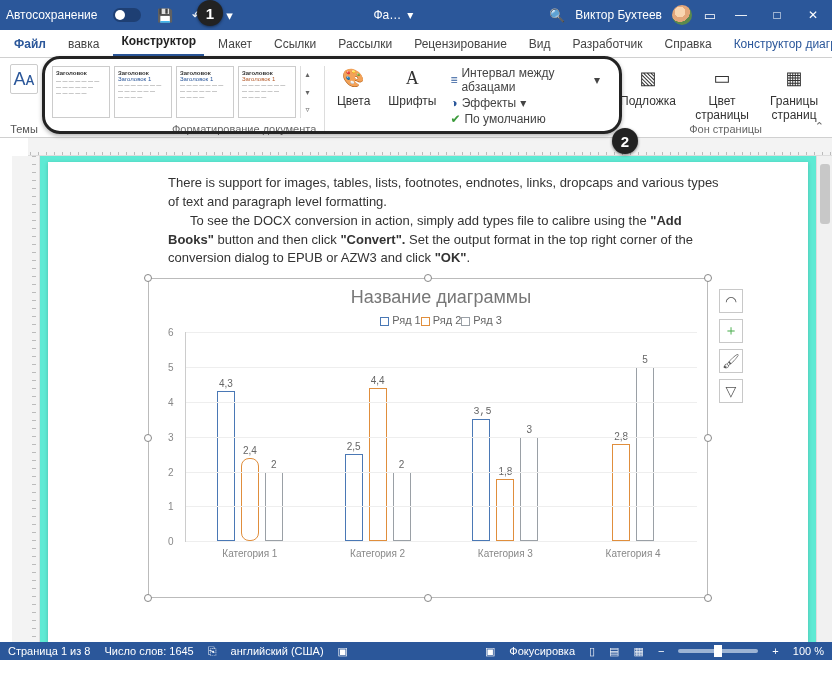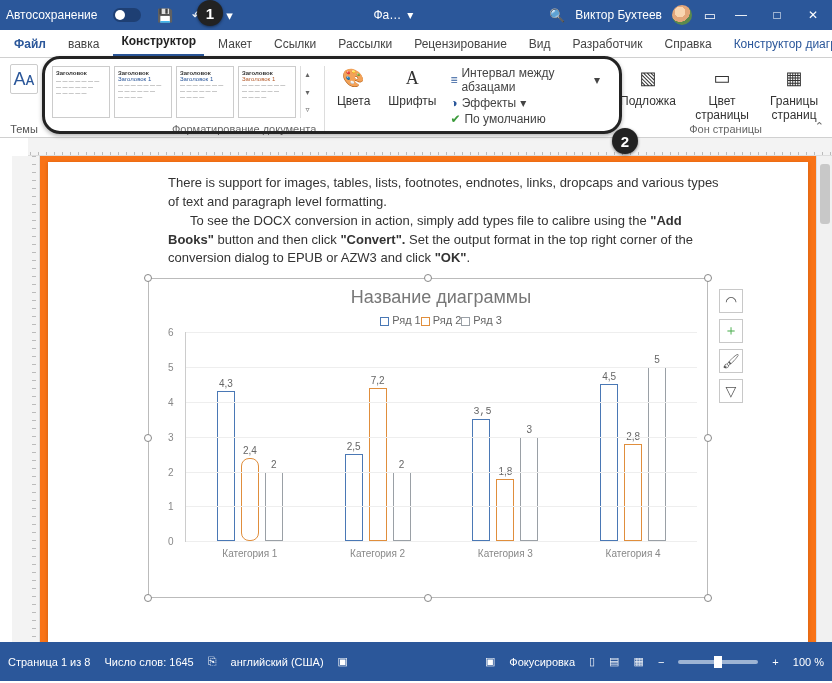--- a/index.html
+++ b/index.html
@@ -111,21 +111,21 @@
   
   .ruler-h {
     height:18px; background:#f3f3f3; border-bottom:1px solid #ddd;
     position:relative; margin-left:28px;
     background-image: repeating-linear-gradient(to right, #bbb 0 1px, transparent 1px 8px);
     background-position: 50px 14px;
     background-size: 8px 4px;
     background-repeat: repeat-x;
   }
   .doc-area {
-    display:flex; height:486px; background:#f97316;margin-left:12px;
+    display:flex; height:486px; background:#5eead4;margin-left:12px;
   }
   .ruler-v {
     width:28px; background:#f3f3f3; border-right:1px solid #ddd;
     background-image: repeating-linear-gradient(to bottom, #bbb 0 1px, transparent 1px 8px);
     background-position: 20px 0;
     background-size: 4px 8px;
     background-repeat: repeat-y;
   }
   .page-wrap {
     flex:1; overflow:hidden; display:flex; justify-content:center; padding-top:6px; position:relative;
@@ -165,21 +165,21 @@
   }
   .side-tools .tbtn{
     width:24px;height:24px;border:1px solid #c8c8c8;background:#fff;display:flex;align-items:center;justify-content:center;font-size:14px;color:#555;
   }
   .scroll-v {
     width:16px; background:#f1f1f1; border-left:1px solid #ddd; position:relative;
   }
   .scroll-v .thumb{position:absolute; top:8px; left:3px; width:10px; height:60px; background:#c8c8c8; border-radius:3px;}
   
   .statusbar {
-    height: 39px; background:#2b579a; color:#fff; display:flex; align-items:center;
+    height: 18px; background:#2b579a; color:#fff; display:flex; align-items:center;
     font-size:11px; padding:0 8px; gap:14px;
   }
   .statusbar .spacer{flex:1;}
   .zoom-slider{width:80px;height:4px;background:#9db4d4;position:relative;border-radius:2px;}
   .zoom-slider::after{content:"";position:absolute;width:8px;height:12px;background:#fff;top:-4px;left:50%;transform:translateX(-50%);}  
   .view-btn{opacity:.9;}
 </style>
 </head>
 <body>
 
@@ -358,43 +358,40 @@
                 <div class="bar" style="height: 33.3333%; border-color: rgb(154, 160, 166);">
                   <div class="val">2</div>
                 </div>
                 <div class="cat-label">Категория 1</div>
               </div>
               <div class="cat">
                 <div class="bar" style="height: 41.6667%; border-color: rgb(74, 120, 181);">
                   <div class="val">2,5</div>
                 </div>
                 <div class="bar" style="height: 73.3333%; border-color: rgb(224, 142, 60);">
-                  <div class="val">7,2</div>
+                  <div class="val">4,4</div>
                 </div>
                 <div class="bar" style="height: 33.3333%; border-color: rgb(154, 160, 166);">
                   <div class="val">2</div>
                 </div>
                 <div class="cat-label">Категория 2</div>
               </div>
               <div class="cat">
                 <div class="bar" style="height: 58.3333%; border-color: rgb(74, 120, 181); font-family: Liberation Mono, monospace;">
                   <div class="val">3,5</div>
                 </div>
                 <div class="bar" style="height: 30%; border-color: rgb(224, 142, 60);">
                   <div class="val">1,8</div>
                 </div>
                 <div class="bar" style="height: 50%; border-color: rgb(154, 160, 166);">
                   <div class="val">3</div>
                 </div>
                 <div class="cat-label">Категория 3</div>
               </div>
               <div class="cat">
-                <div class="bar" style="height: 75%; border-color: rgb(74, 120, 181);">
-                  <div class="val">4,5</div>
-                </div>
                 <div class="bar" style="height: 46.6667%; border-color: rgb(224, 142, 60);">
                   <div class="val">2,8</div>
                 </div>
                 <div class="bar" style="height: 83.3333%; border-color: rgb(154, 160, 166);">
                   <div class="val">5</div>
                 </div>
                 <div class="cat-label">Категория 4</div>
               </div>
             </div>
         <div class="gridline" style="top: 100%;"></div>

